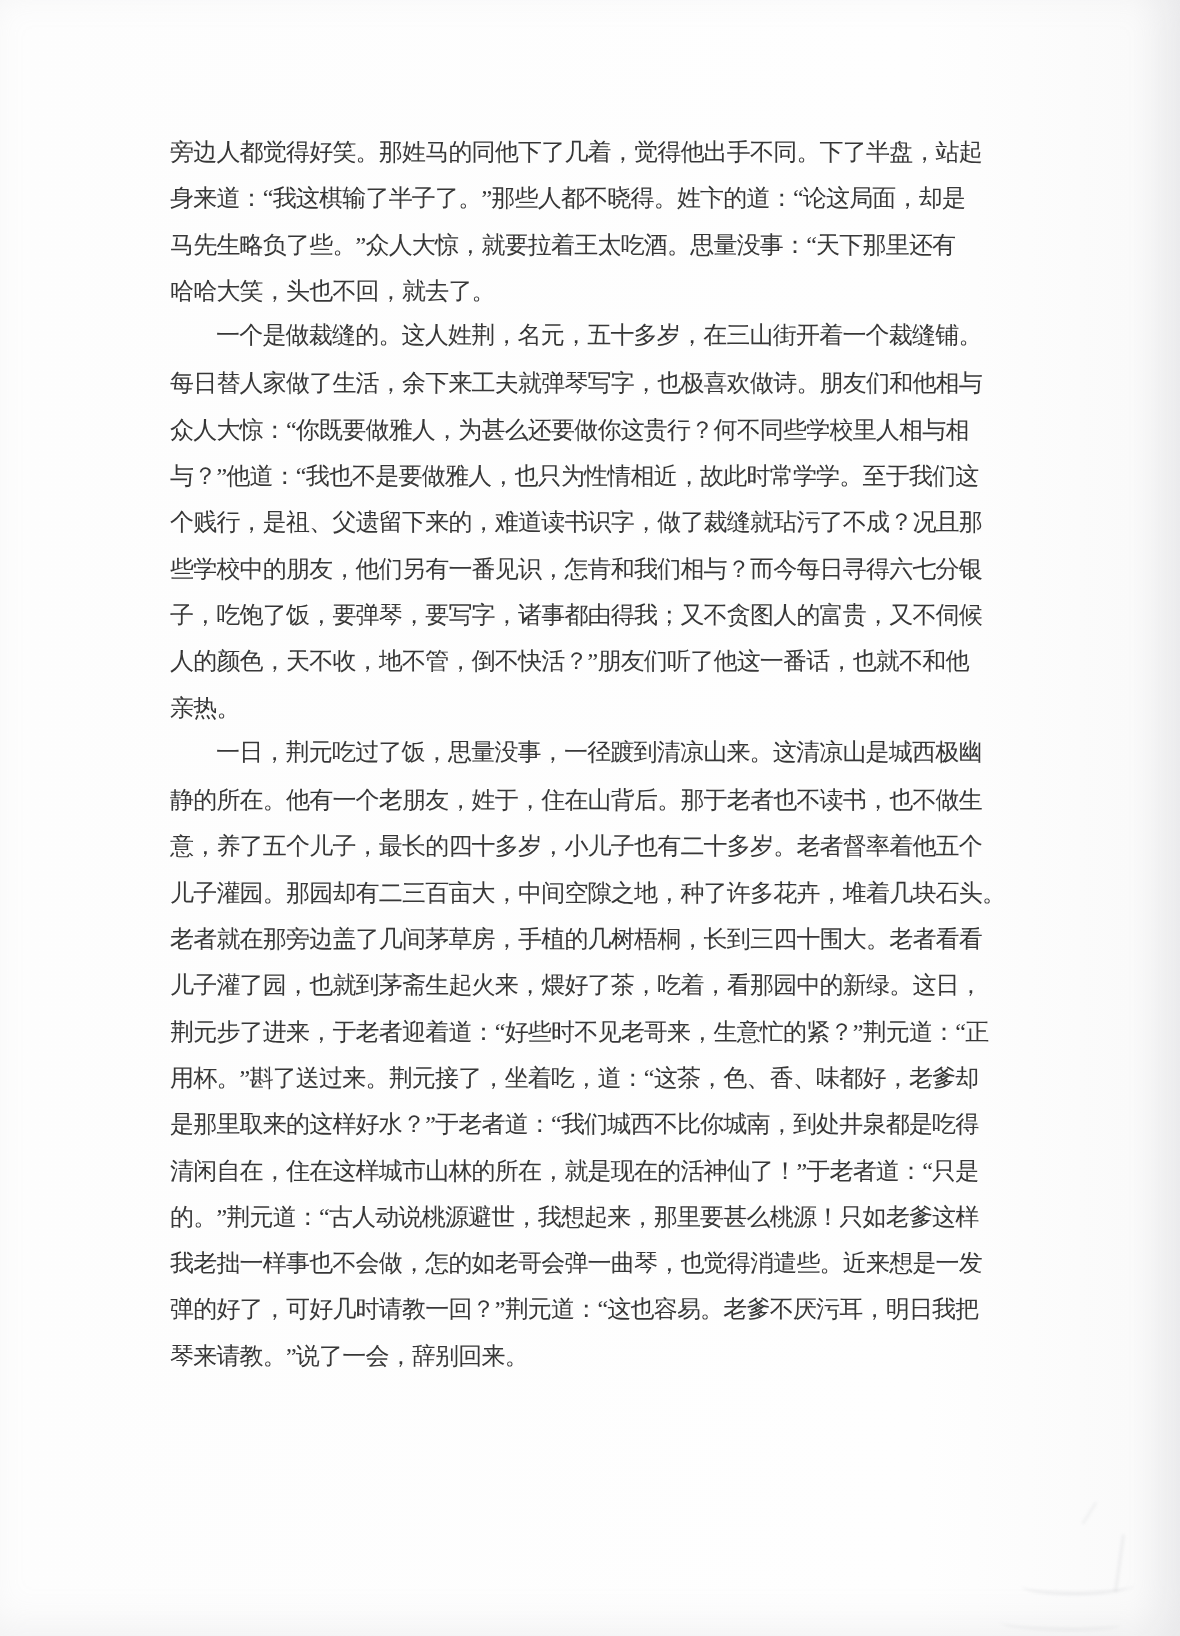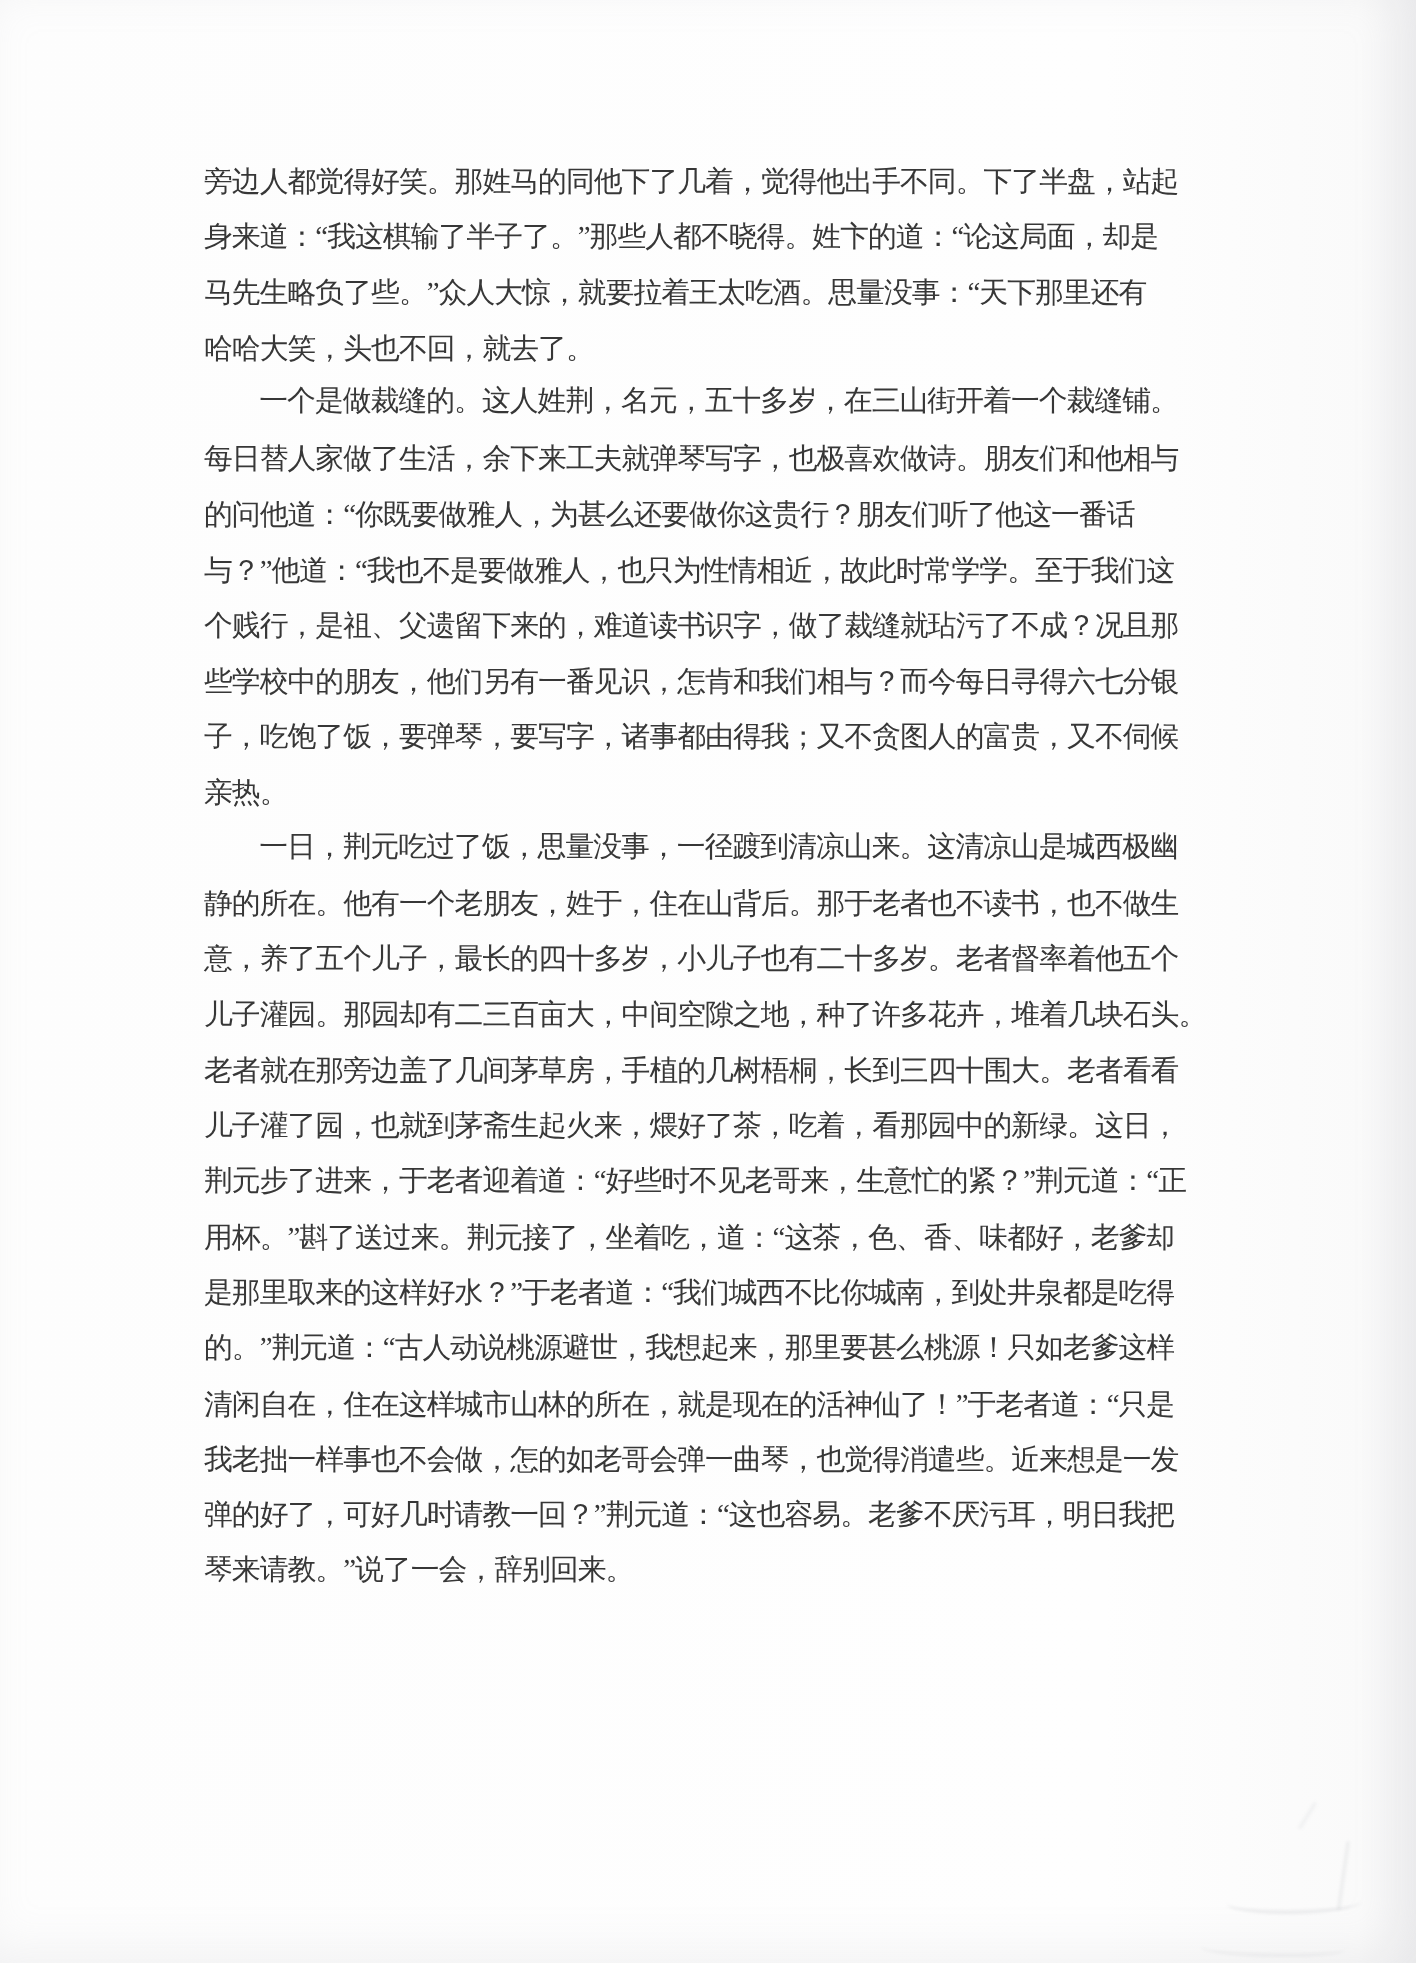--- a/index.html
+++ b/index.html
@@ -85,37 +85,38 @@
 <body>
 
 <div class="page">
   <div class="text-block" id="text-block">
       <div class="line">旁边人都觉得好笑。那姓马的同他下了几着，觉得他出手不同。下了半盘，站起</div>
       <div class="line">身来道：“我这棋输了半子了。”那些人都不晓得。姓卞的道：“论这局面，却是</div>
       <div class="line">马先生略负了些。”众人大惊，就要拉着王太吃酒。思量没事：“天下那里还有</div>
       <div class="line">哈哈大笑，头也不回，就去了。</div>
       <div class="line indent">一个是做裁缝的。这人姓荆，名元，五十多岁，在三山街开着一个裁缝铺。</div>
       <div class="line">每日替人家做了生活，余下来工夫就弹琴写字，也极喜欢做诗。朋友们和他相与</div>
-      <div class="line">的问他道：“你既要做雅人，为甚么还要做你这贵行？朋友们听了他这一番话</div>
+      <div class="line">众人大惊：“你既要做雅人，为甚么还要做你这贵行？何不同些学校里人相与相</div>
       <div class="line">与？”他道：“我也不是要做雅人，也只为性情相近，故此时常学学。至于我们这</div>
       <div class="line">个贱行，是祖、父遗留下来的，难道读书识字，做了裁缝就玷污了不成？况且那</div>
       <div class="line">些学校中的朋友，他们另有一番见识，怎肯和我们相与？而今每日寻得六七分银</div>
       <div class="line">子，吃饱了饭，要弹琴，要写字，诸事都由得我；又不贪图人的富贵，又不伺候</div>
+      <div class="line">人的颜色，天不收，地不管，倒不快活？”朋友们听了他这一番话，也就不和他</div>
       <div class="line">亲热。</div>
       <div class="line indent">一日，荆元吃过了饭，思量没事，一径踱到清凉山来。这清凉山是城西极幽</div>
       <div class="line">静的所在。他有一个老朋友，姓于，住在山背后。那于老者也不读书，也不做生</div>
       <div class="line">意，养了五个儿子，最长的四十多岁，小儿子也有二十多岁。老者督率着他五个</div>
       <div class="line">儿子灌园。那园却有二三百亩大，中间空隙之地，种了许多花卉，堆着几块石头。</div>
       <div class="line">老者就在那旁边盖了几间茅草房，手植的几树梧桐，长到三四十围大。老者看看</div>
       <div class="line">儿子灌了园，也就到茅斋生起火来，煨好了茶，吃着，看那园中的新绿。这日，</div>
       <div class="line">荆元步了进来，于老者迎着道：“好些时不见老哥来，生意忙的紧？”荆元道：“正</div>
       <div class="line">用杯。”斟了送过来。荆元接了，坐着吃，道：“这茶，色、香、味都好，老爹却</div>
       <div class="line">是那里取来的这样好水？”于老者道：“我们城西不比你城南，到处井泉都是吃得</div>
+      <div class="line">清闲自在，住在这样城市山林的所在，就是现在的活神仙了！”于老者道：“只是</div>
       <div class="line">的。”荆元道：“古人动说桃源避世，我想起来，那里要甚么桃源！只如老爹这样</div>
-      <div class="line">清闲自在，住在这样城市山林的所在，就是现在的活神仙了！”于老者道：“只是</div>
       <div class="line">我老拙一样事也不会做，怎的如老哥会弹一曲琴，也觉得消遣些。近来想是一发</div>
       <div class="line">弹的好了，可好几时请教一回？”荆元道：“这也容易。老爹不厌污耳，明日我把</div>
       <div class="line">琴来请教。”说了一会，辞别回来。</div>
     </div>
   <div class="smudge smudge-flick"></div>
   <div class="smudge smudge-stroke"></div>
   <div class="smudge smudge-squiggle"></div>
   <div class="smudge smudge-bottom"></div>
 </div>
 

